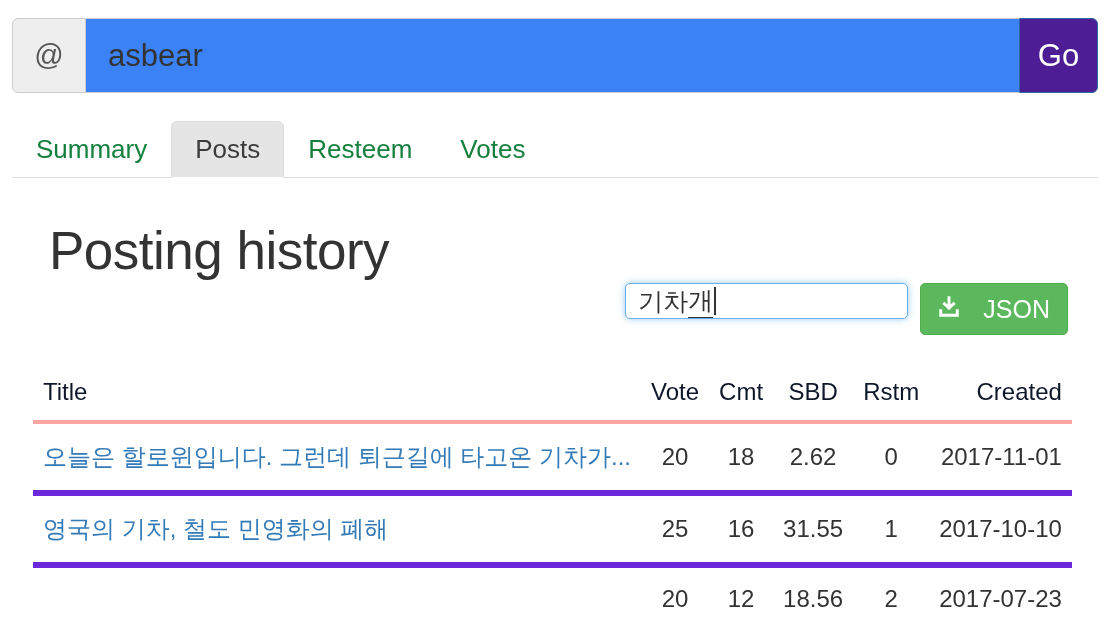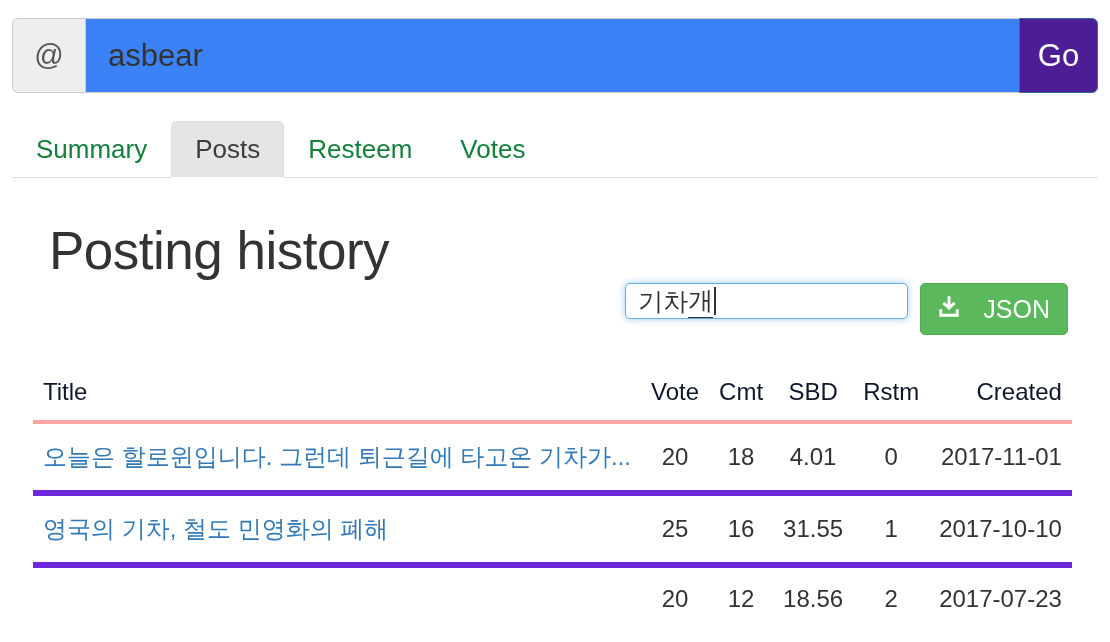--- a/index.html
+++ b/index.html
@@ -227,21 +227,21 @@
         <th class="col-num num-sbd">SBD</th>
         <th class="col-num num-rstm">Rstm</th>
         <th class="col-created num-created">Created</th>
       </tr>
     </thead>
     <tbody>
       <tr>
         <td class="col-title"><a class="post-link">오늘은 할로윈입니다. 그런데 퇴근길에 타고온 기차가...</a></td>
         <td class="col-num num-vote">20</td>
         <td class="col-num num-cmt">18</td>
-        <td class="col-num num-sbd">4.01</td>
+        <td class="col-num num-sbd">2.62</td>
         <td class="col-num num-rstm">0</td>
         <td class="col-created num-created">2017-11-01</td>
       </tr>
       <tr>
         <td class="col-title"><a class="post-link">영국의 기차, 철도 민영화의 폐해</a></td>
         <td class="col-num num-vote">25</td>
         <td class="col-num num-cmt">16</td>
         <td class="col-num num-sbd">31.55</td>
         <td class="col-num num-rstm">1</td>
         <td class="col-created num-created">2017-10-10</td>

